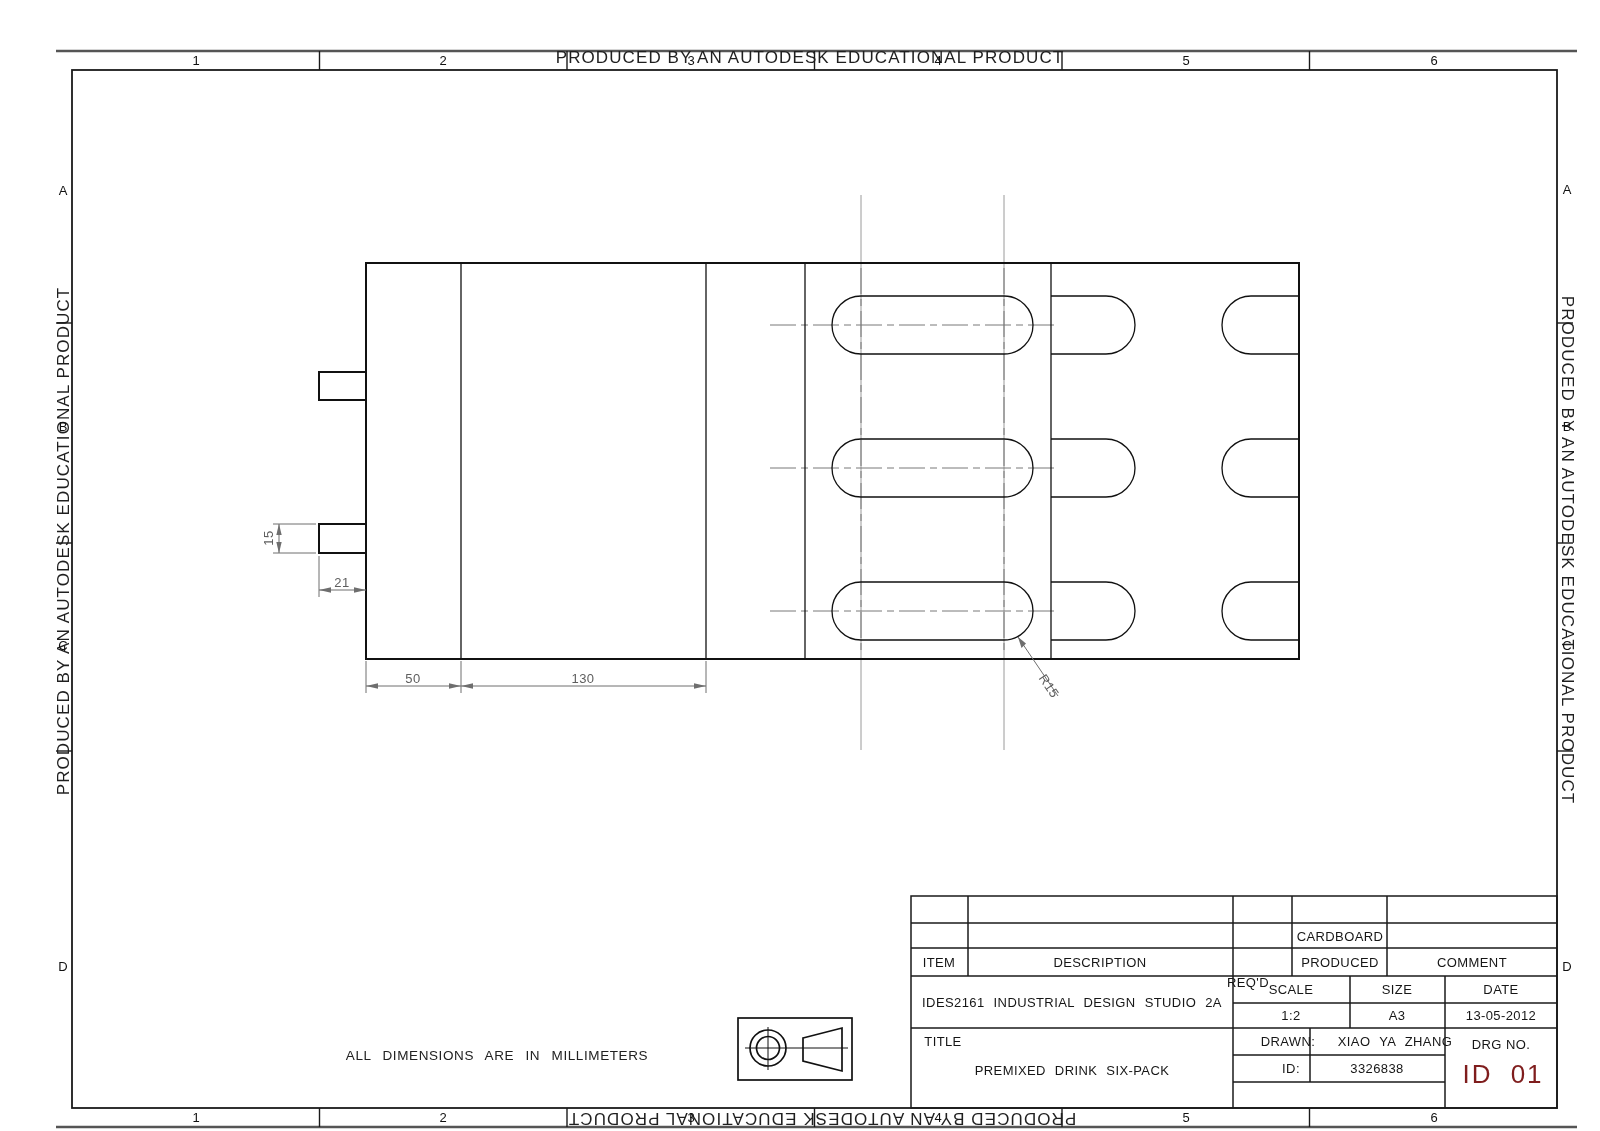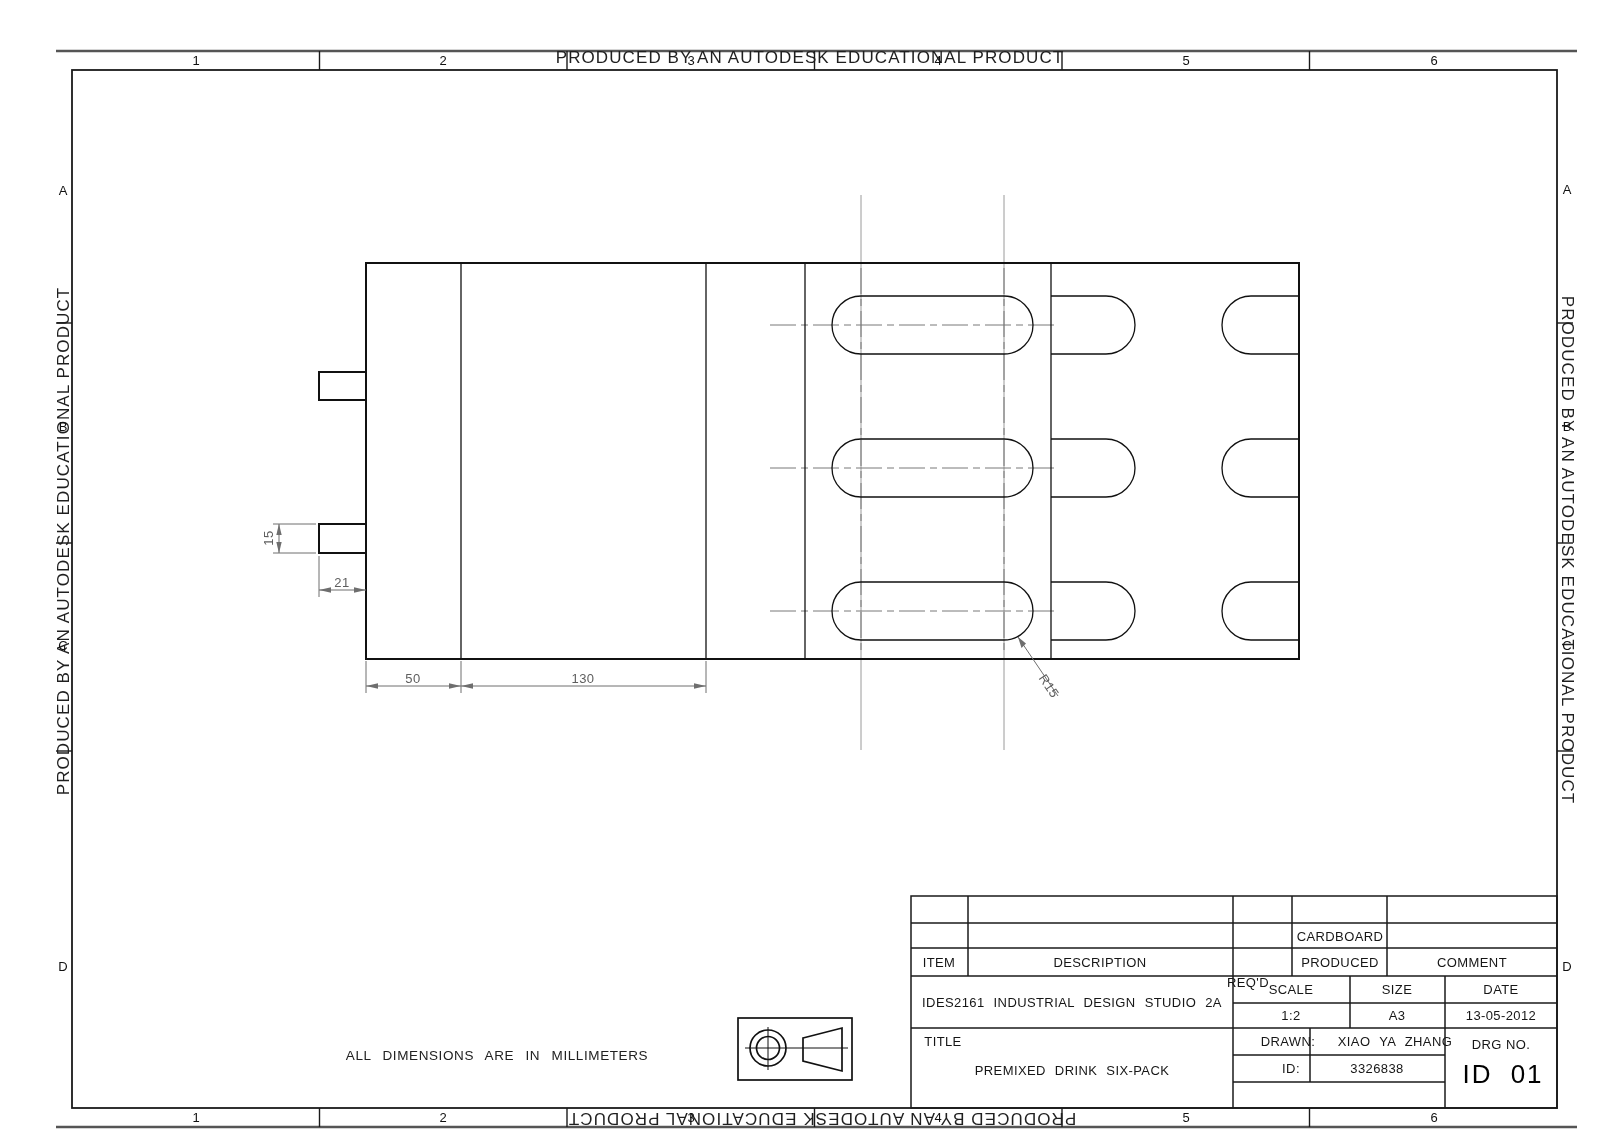--- a/index.html
+++ b/index.html
@@ -12,21 +12,21 @@
   .wm-b{transform:translate(-50%,-50%) rotate(180deg);}
   .wm-l{transform:translate(-50%,-50%) rotate(-90deg);}
   .wm-r{transform:translate(-50%,-50%) rotate(90deg);}
   .zone{font-size:13px;color:#111;}
   .dim{font-size:13px;color:#5e5e5e;letter-spacing:0.5px;}
   .dim-v{transform:translate(-50%,-50%) rotate(-90deg);}
   .dim-r{transform:translate(-50%,-50%) rotate(56deg);}
   .note{font-size:13.5px;color:#222;letter-spacing:0.6px;word-spacing:7px;}
   .tb{font-size:13px;color:#161616;letter-spacing:0.4px;}
   .tb-w{word-spacing:5px;}
-  .tb-big{font-size:26px;color:#000000;letter-spacing:2px;word-spacing:9px;}
+  .tb-big{font-size:26px;color:#7f1d1d;letter-spacing:2px;word-spacing:9px;}
 </style>
 </head>
 <body>
 
 <div id="sheet">
 
   <svg width="1600" height="1131" viewBox="0 0 1600 1131">
 
     <g stroke="#555" fill="none">
       <line x1="56" y1="51" x2="1577" y2="51" stroke-width="2.4"></line>

